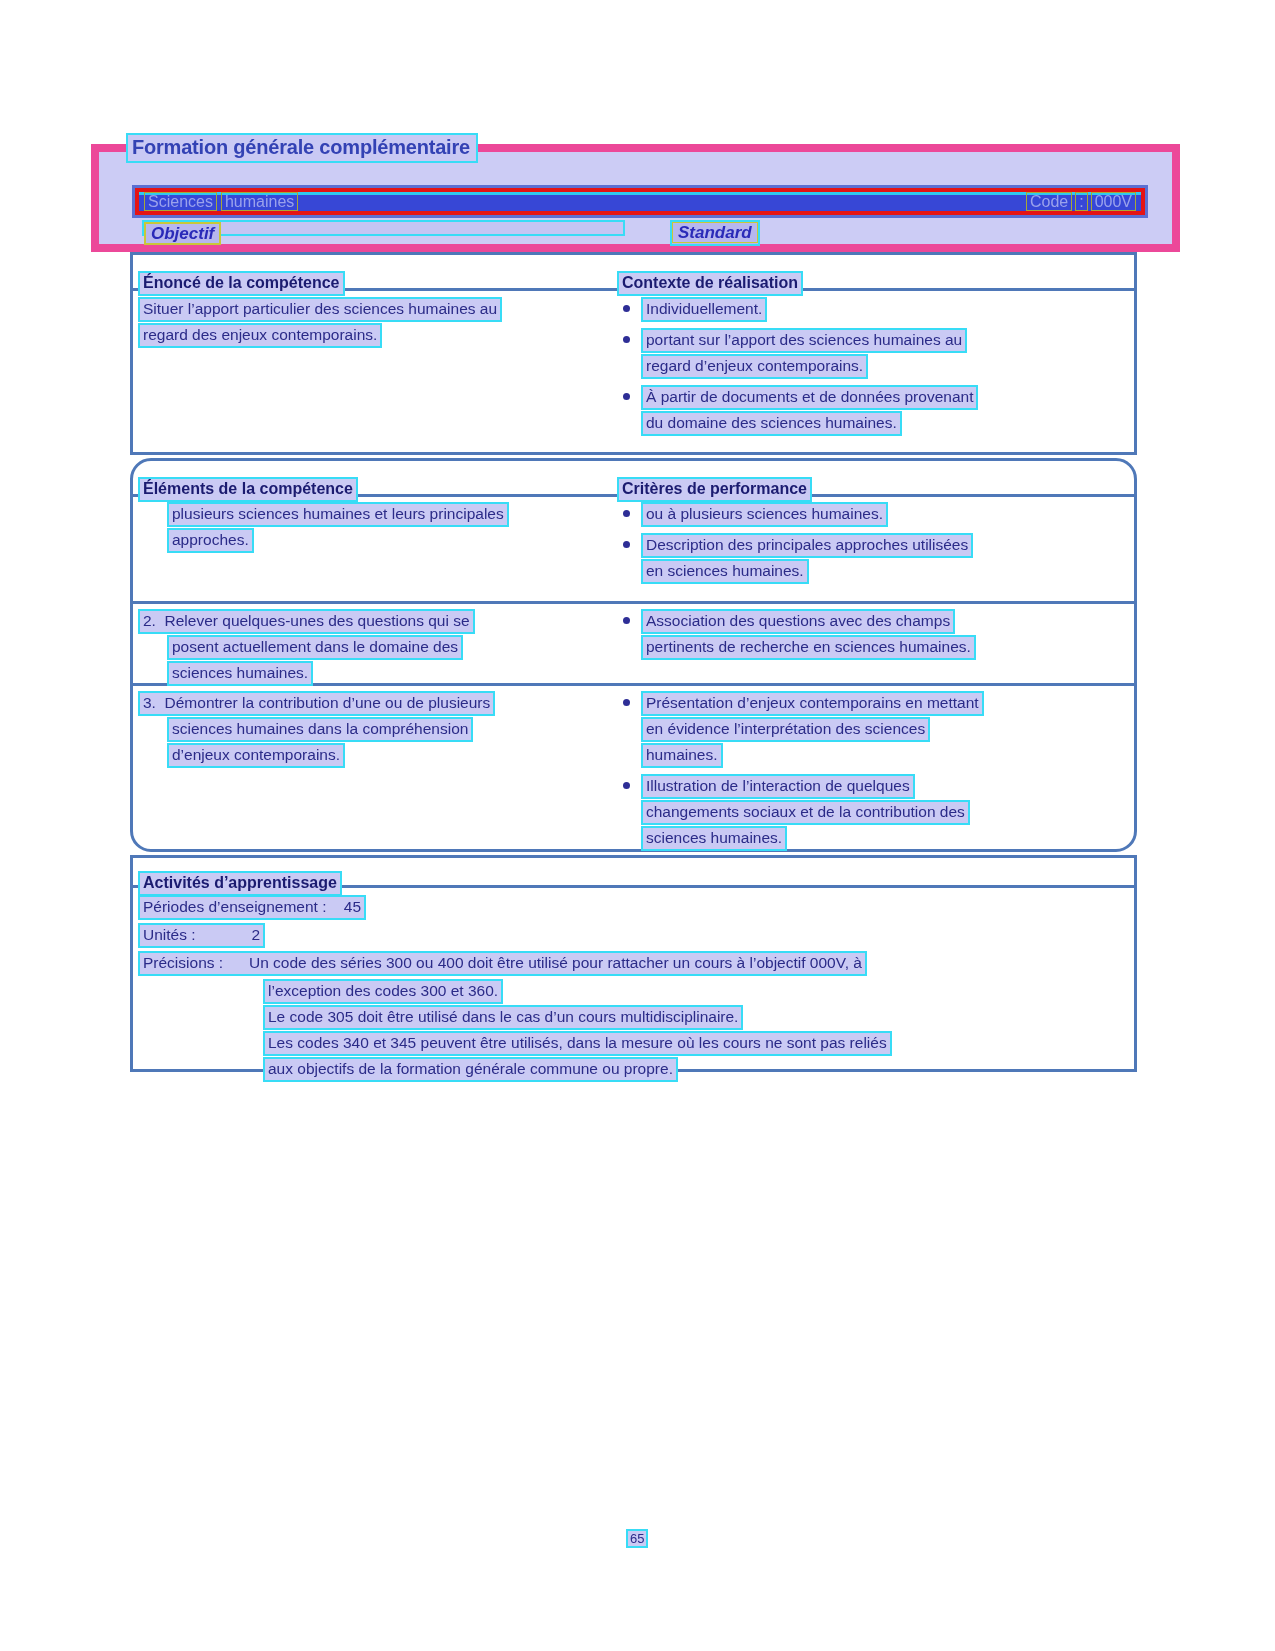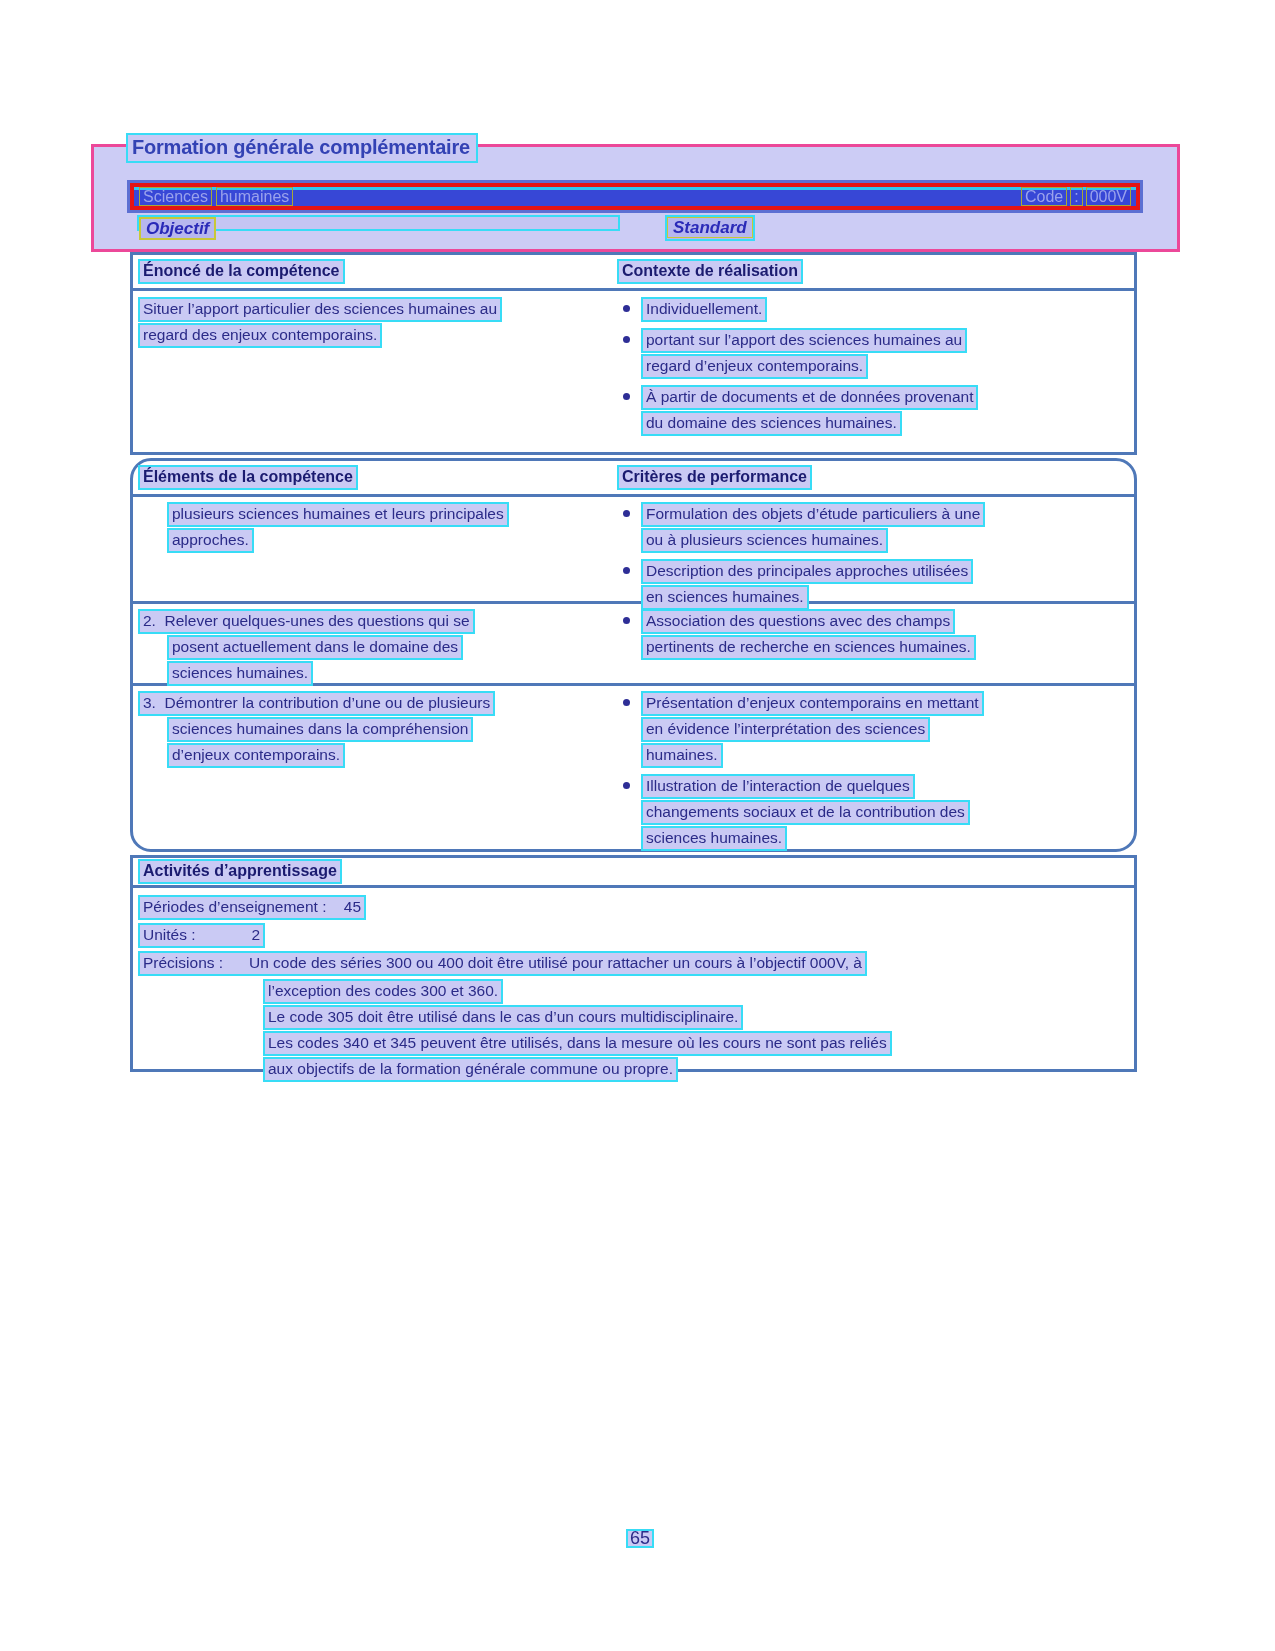--- a/index.html
+++ b/index.html
@@ -7,31 +7,31 @@
     width:1275px;height:1651px;position:relative;background:#ffffff;
     font-family:"Liberation Sans","DejaVu Sans",sans-serif;
   }
   
   .hl{
     display:inline-block;background:#cacaf4;border:2px solid #38dcf6;
     padding:0 3px 1px 3px;line-height:20px;white-space:pre;
     color:#2b2b88;font-size:15.5px;
   }
   .line{margin-bottom:1px;}
-  .hl.hdr{font-weight:bold;color:#1b1b70;font-size:16px;}
+  .hl.hdr{font-weight:bold;color:#1b1b70;font-size:16px;margin-top:12px;}
   
   .title-box{
     position:absolute;left:126px;top:133px;z-index:3;
     border:2px solid #38dcf6;background:#c9c9f4;padding:1px 6px 2px 4px;
     font-weight:bold;font-size:20px;color:#3342b4;letter-spacing:-0.2px;white-space:pre;
   }
   
   .outer-box{
     position:absolute;left:91px;top:144px;width:1089px;height:108px;
-    background:#ccccf5;border:3px solid #ec4899;box-sizing:border-box;z-index:1;
+    background:#ccccf5;border:8px solid #ec4899;box-sizing:border-box;z-index:1;
   }
   .code-bar{
     position:absolute;left:33px;top:33px;width:1016px;height:33px;
     background:#5c6fd2;padding:3px;box-sizing:border-box;
   }
   .code-bar-inner{
     border:4px solid #e41414;background:#3747d6;height:100%;box-sizing:border-box;
     box-shadow:inset 0 3px 0 #30c8f0;
     display:flex;align-items:center;justify-content:space-between;padding:0 5px;
   }
@@ -84,21 +84,21 @@
   
   #activities .t-hdr{height:27px;}
   #activities .t-hdr .hl{top:1px;}
   .act-body{padding:7px 0 0 5px;}
   .act-line{margin-bottom:3px;}
   .prec-indent{margin-left:125px;margin-bottom:1px;}
   
   .page-num{
     position:absolute;left:626px;top:1529px;
     border:2px solid #38dcf6;background:#cacaf4;color:#2b2b88;
-    font-size:18px;line-height:15px;padding:0 2px;
+    font-size:13px;line-height:15px;padding:0 2px;
   }
 </style>
 </head>
 <body>
 
 <div class="title-box">Formation générale complémentaire</div>
 
 <div class="outer-box">
 
   <div class="code-bar">
@@ -165,21 +165,20 @@
 
   <div class="t2-row" id="t2r1">
     <div class="col1">
       <div class="line indent"><span class="hl">plusieurs sciences humaines et leurs principales</span></div>
       <div class="line indent"><span class="hl">approches.</span></div>
     </div>
     <div class="col2">
       <div class="b-item">
         <span class="dot"></span>
         <div>
-          <div class="line"><span class="hl">Formulation des objets d’étude particuliers à une</span></div>
           <div class="line"><span class="hl">ou à plusieurs sciences humaines.</span></div>
         </div>
       </div>
       <div class="b-item">
         <span class="dot"></span>
         <div>
           <div class="line"><span class="hl">Description des principales approches utilisées</span></div>
           <div class="line"><span class="hl">en sciences humaines.</span></div>
         </div>
       </div>

